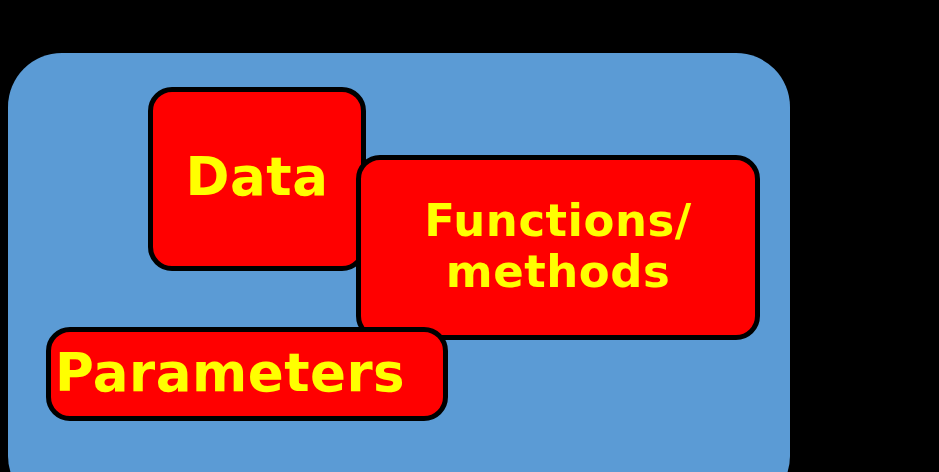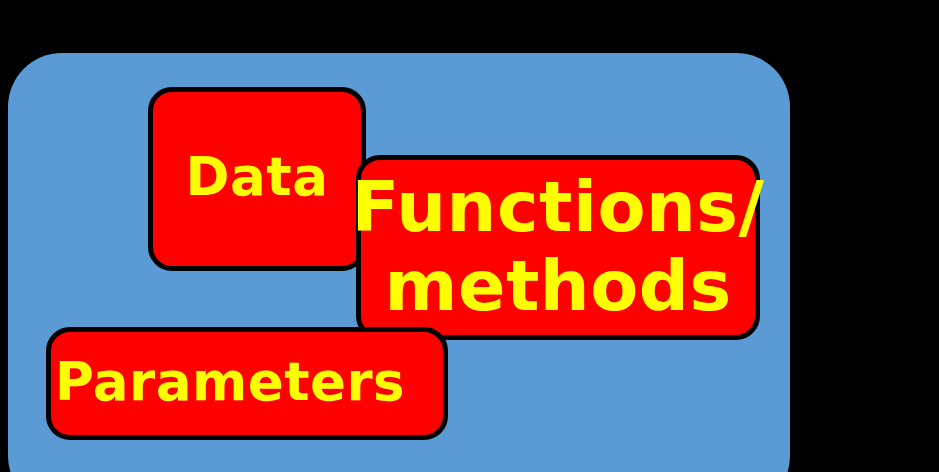--- a/index.html
+++ b/index.html
@@ -69,31 +69,31 @@
 
   
   #box-functions {
     left: 348px;
     top: 102px;
     width: 404px;
     height: 185px;
     z-index: 3;
   }
   #box-functions .member-label {
-    font-size: 70px;
+    font-size: 45px;
     line-height: 1.12;
     padding-bottom: 2px;
   }
 
   
   #box-parameters {
     left: 38px;
     top: 274px;
     width: 402px;
-    height: 113px;
+    height: 94px;
     z-index: 4;
   }
   #box-parameters .member-label {
     font-size: 53px;
     padding-right: 34px;
     padding-bottom: 2px;
   }
 </style>
 </head>
 <body>

